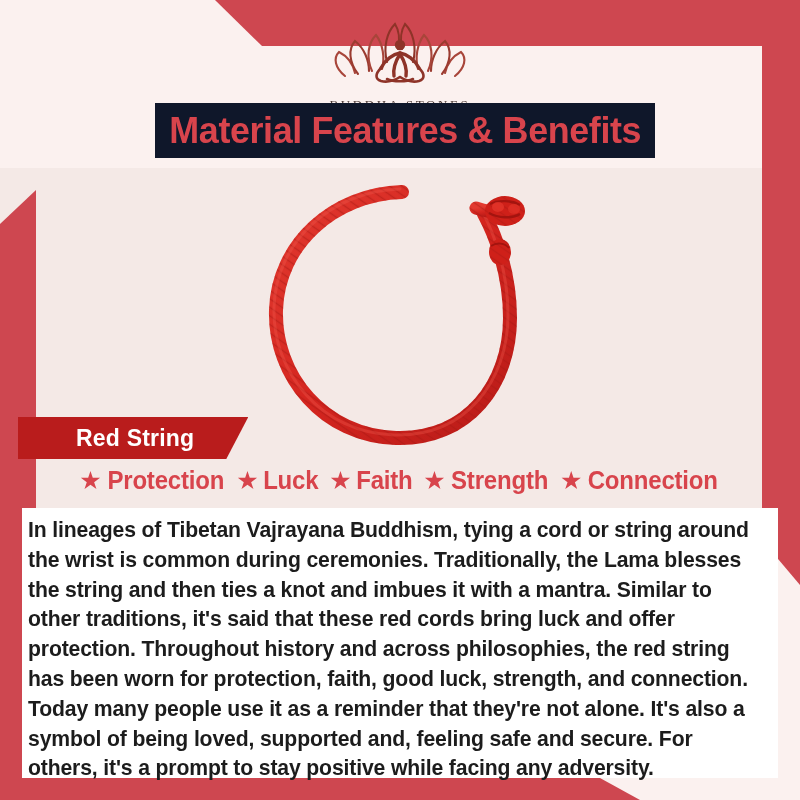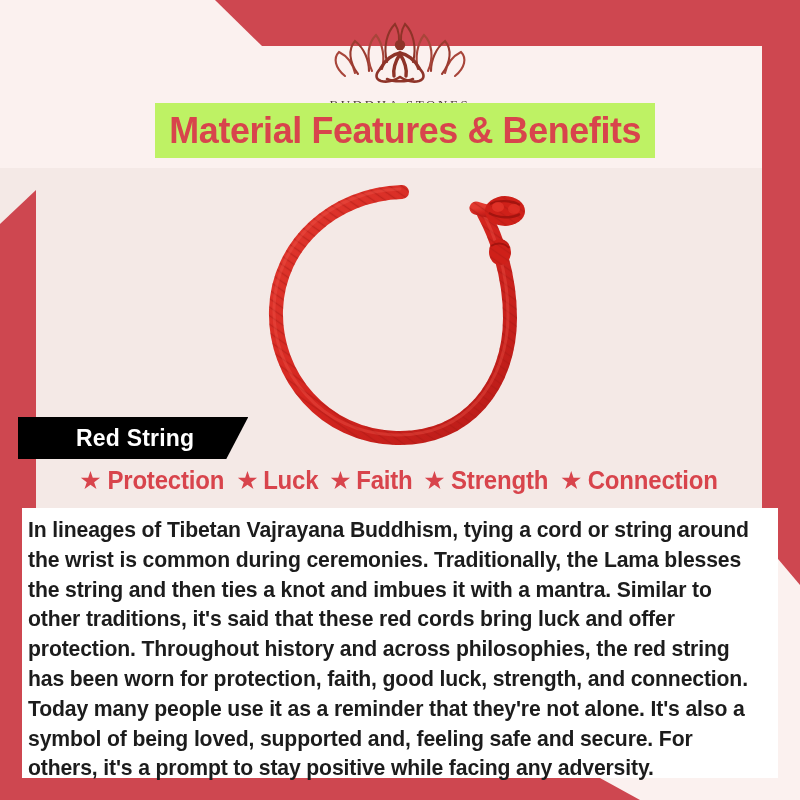--- a/index.html
+++ b/index.html
@@ -91,21 +91,21 @@
     letter-spacing: 2.6px;
     color: #4a3a36;
     line-height: 1;
   }
 
   
   .title-banner {
     position: absolute;
     left: 155px; top: 103px;
     width: 500px; height: 55px;
-    background: #bef264;
+    background: #0f172a;
     display: flex;
     align-items: center;
     justify-content: center;
   }
   .title-text {
     font-family: "Liberation Sans Narrow", "Liberation Sans", sans-serif;
     font-weight: bold;
     font-size: 37px;
     letter-spacing: -0.4px;
     color: #d8444c;
@@ -123,21 +123,21 @@
     position: absolute;
     left: 262px; top: 10px;
   }
 
   
   .tag {
     position: absolute;
     left: 18px; top: 417px;
     height: 42px;
     padding: 0 54px 0 58px;
-    background: #000000;
+    background: #b91c1c;
     clip-path: polygon(0 0, 100% 0, calc(100% - 22px) 100%, 0 100%);
     display: flex;
     align-items: center;
   }
   .tag-text {
     font-family: "Liberation Sans Narrow", "Liberation Sans", sans-serif;
     font-weight: bold;
     font-size: 23px;
     color: #ffffff;
     letter-spacing: 0.2px;

